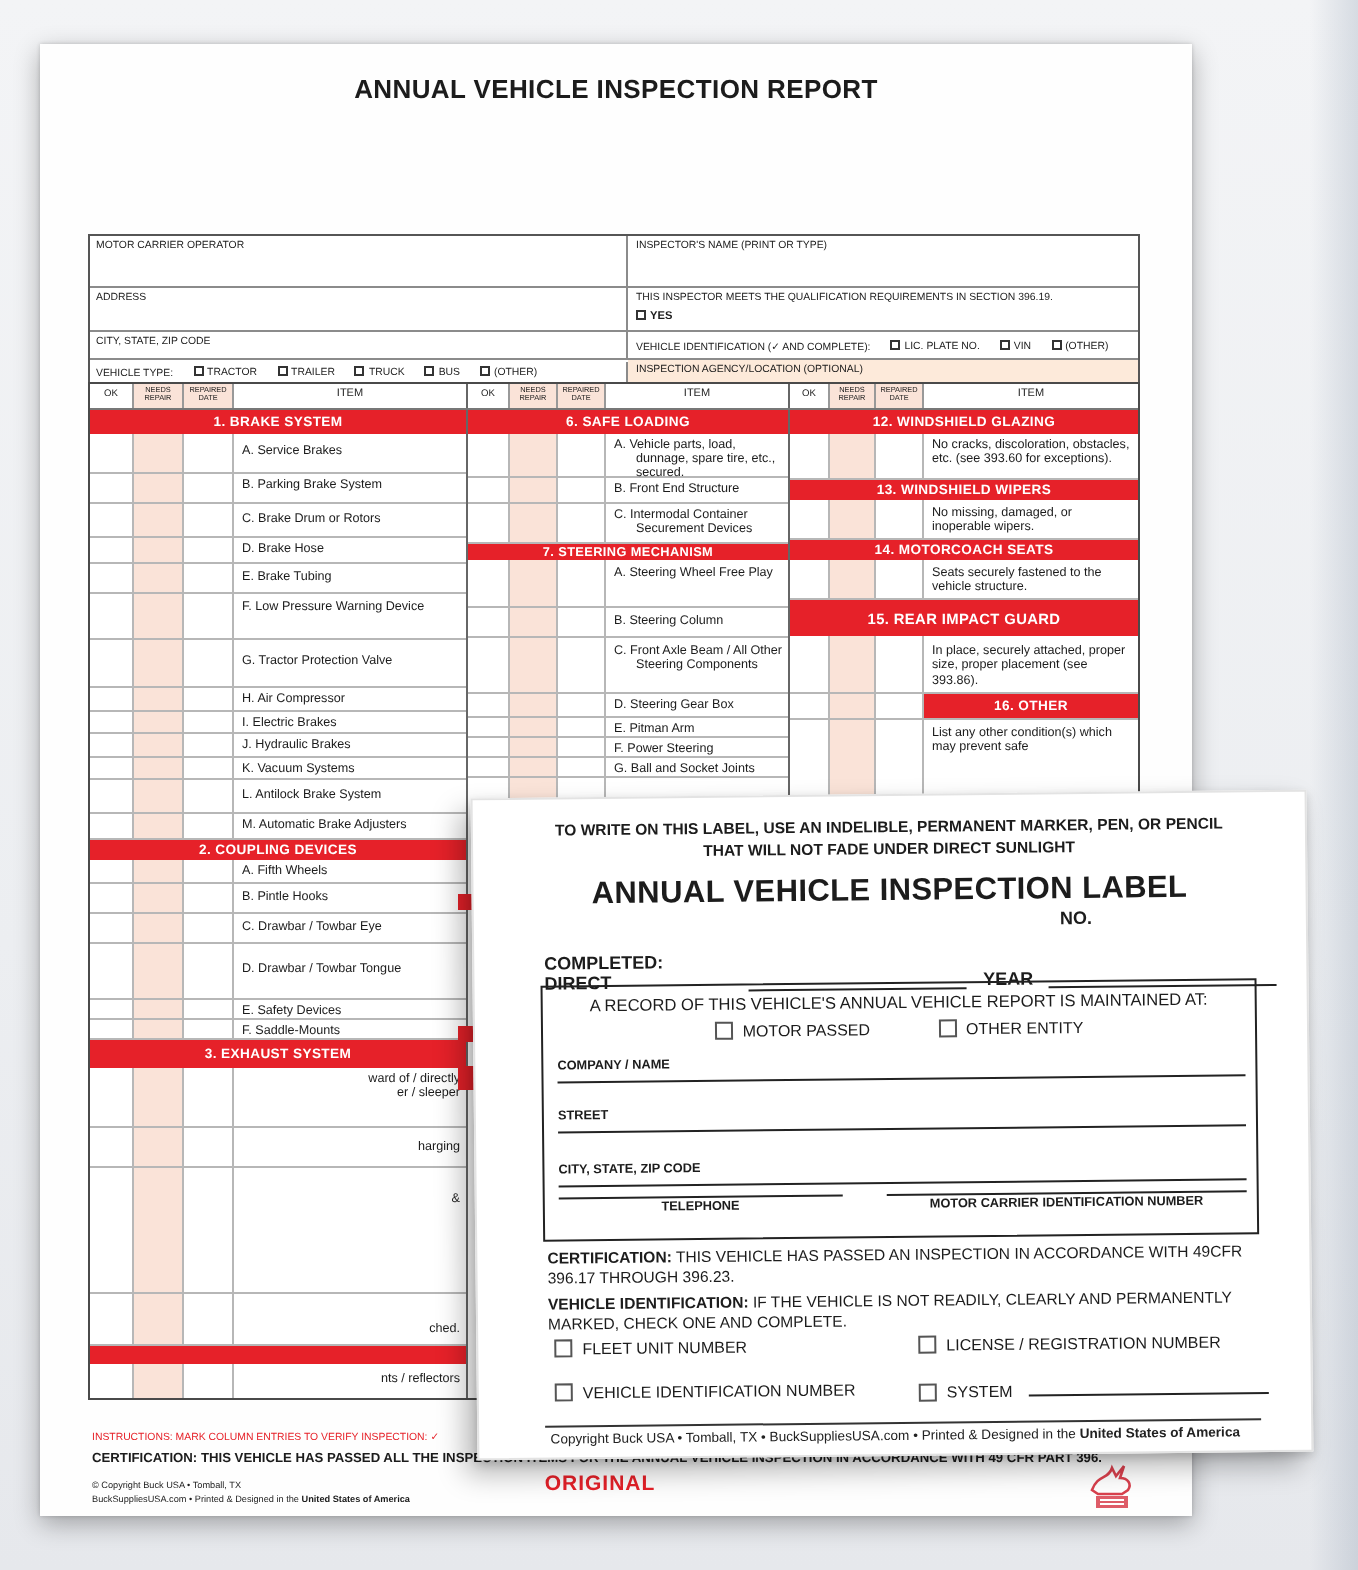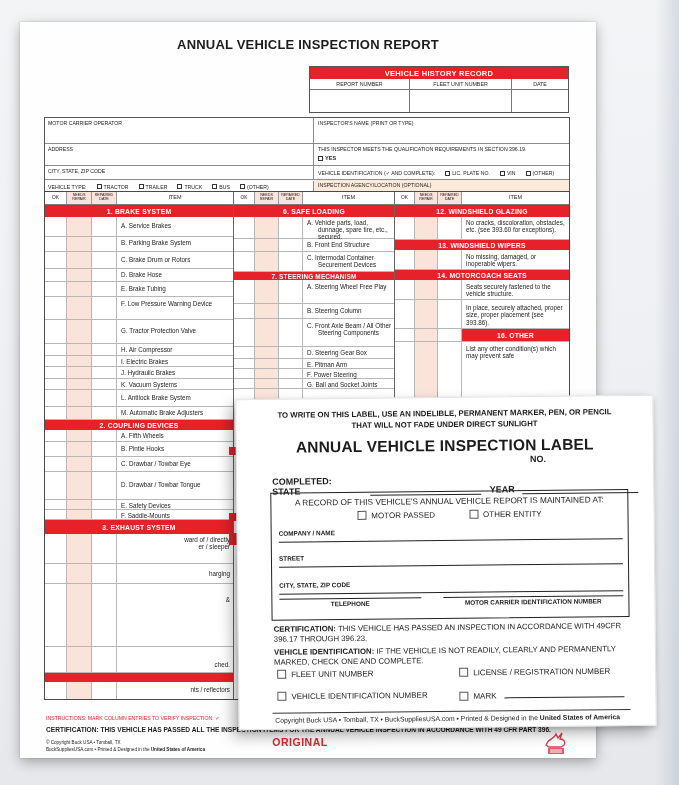--- a/index.html
+++ b/index.html
@@ -117,33 +117,20 @@
 </style>
 </head>
 <body>
 
 <div class="stage" style="--red:#e62129; --pink:#fae3d8; --peach:#fdeada;">
 
   <div class="paper">
 
     <div class="form-title">ANNUAL VEHICLE INSPECTION REPORT</div>
 
-    <div class="vhr">
-      <div class="vhr-title">VEHICLE HISTORY RECORD</div>
-      <div class="vhr-cols">
-        <div class="vhr-c1">REPORT NUMBER</div>
-        <div class="vhr-c2">FLEET UNIT NUMBER</div>
-        <div class="vhr-c3">DATE</div>
-      </div>
-      <div class="vhr-empty">
-        <div class="vhr-c1"></div>
-          <div class="vhr-c2"></div>
-          <div class="vhr-c3"></div>
-      </div>
-    </div>
 
     <div class="info">
       <div class="irow" style="height:26px">
         <div class="ileft">MOTOR CARRIER OPERATOR</div>
         <div class="iright">INSPECTOR'S NAME (PRINT OR TYPE)</div>
       </div>
       <div class="irow" style="height:22px">
         <div class="ileft">ADDRESS</div>
         <div class="iright">
           <div>THIS INSPECTOR MEETS THE QUALIFICATION REQUIREMENTS IN SECTION 396.19.</div>
@@ -433,20 +420,21 @@
               <div class="rd"></div>
               <div class="it noind" style="padding-top:3px">No missing, damaged, or inoperable wipers.</div>
             </div>
           <div class="sbar" style="height:10px">14. MOTORCOACH SEATS</div>
           <div class="crow" style="height:20px">
               <div class="ok"></div>
               <div class="nr"></div>
               <div class="rd"></div>
               <div class="it noind" style="padding-top:3px">Seats securely fastened to the vehicle structure.</div>
             </div>
+          <div class="sbar" style="height:18px; font-size:7.4px">15. REAR IMPACT GUARD</div>
           <div class="crow" style="height:29px">
               <div class="ok"></div>
               <div class="nr"></div>
               <div class="rd"></div>
               <div class="it noind" style="padding-top:4px">In place, securely attached, proper size, proper placement (see 393.86).</div>
             </div>
           <div class="crow" style="height:13px">
               <div class="ok"></div>
               <div class="nr"></div>
               <div class="rd"></div>
@@ -486,21 +474,21 @@
     </svg>
   </div>
 
   <div class="lcard">
     <div class="lwarn">
       <span>TO WRITE ON THIS LABEL, USE AN INDELIBLE, PERMANENT MARKER, PEN, OR PENCIL</span><br><span>THAT WILL NOT FADE UNDER DIRECT SUNLIGHT</span>
     </div>
     <div class="ltitle">ANNUAL VEHICLE INSPECTION LABEL</div>
     <div class="lno">NO.</div>
     <div class="lcompleted">
-      <span>COMPLETED: STATE</span>
+      <span>COMPLETED: DIRECT</span>
       <span class="wline" style="width:112px;margin:0 8px"></span>
       <span>YEAR</span>
       <span class="wline" style="width:116px;margin-left:8px"></span>
     </div>
 
     <div class="lbox">
       <div class="lrecord">A RECORD OF THIS VEHICLE'S ANNUAL VEHICLE REPORT IS MAINTAINED AT:</div>
       <div class="lboxchecks">
         <span><span class="cbL"></span><span>MOTOR PASSED</span></span>
         <span><span class="cbL"></span><span>OTHER ENTITY</span></span>
@@ -526,21 +514,21 @@
     <div class="lpara" style="top:248px">
       <b>VEHICLE IDENTIFICATION:</b><span> IF THE VEHICLE IS NOT READILY, CLEARLY AND PERMANENTLY MARKED, CHECK ONE AND COMPLETE.</span>
     </div>
 
     <div class="lchkrow" style="top:270px">
       <span class="lchk1"><span class="cbL"></span><span>FLEET UNIT NUMBER</span></span>
       <span class="lchk2"><span class="cbL"></span><span>LICENSE / REGISTRATION NUMBER</span></span>
     </div>
     <div class="lchkrow" style="top:292px">
       <span class="lchk1"><span class="cbL"></span><span>VEHICLE IDENTIFICATION NUMBER</span></span>
-      <span class="lchk2"><span class="cbL"></span><span>MARK</span>
+      <span class="lchk2"><span class="cbL"></span><span>SYSTEM</span>
         <span class="wline" style="width:120px;margin-left:6px"></span></span>
     </div>
 
     <div class="lrule"></div>
     <div class="lcopy">
       <span>Copyright Buck USA • Tomball, TX • BuckSuppliesUSA.com • Printed &amp; Designed in the </span><b>United States of America</b>
     </div>
   </div>
 
 

